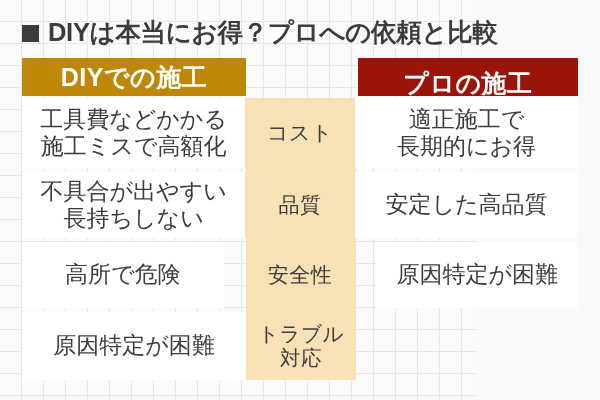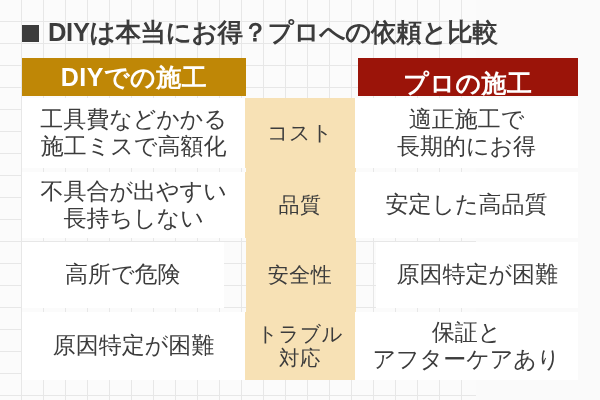--- a/index.html
+++ b/index.html
@@ -210,21 +210,15 @@
       <span>
         <span class="txt">原因特定が困難</span>
       </span>
     </div>
     <div class="cell cell-mid two-line">
       <span>
         <span class="txt">トラブル</span>
         <span class="txt">対応</span>
       </span>
     </div>
-    <div class="cell cell-side cell-right">
-      <span>
-        <span class="txt">保証と</span>
-        <span class="txt">アフターケアあり</span>
-      </span>
-    </div>
   </div>
 
 </div>
 
 </body></html>

